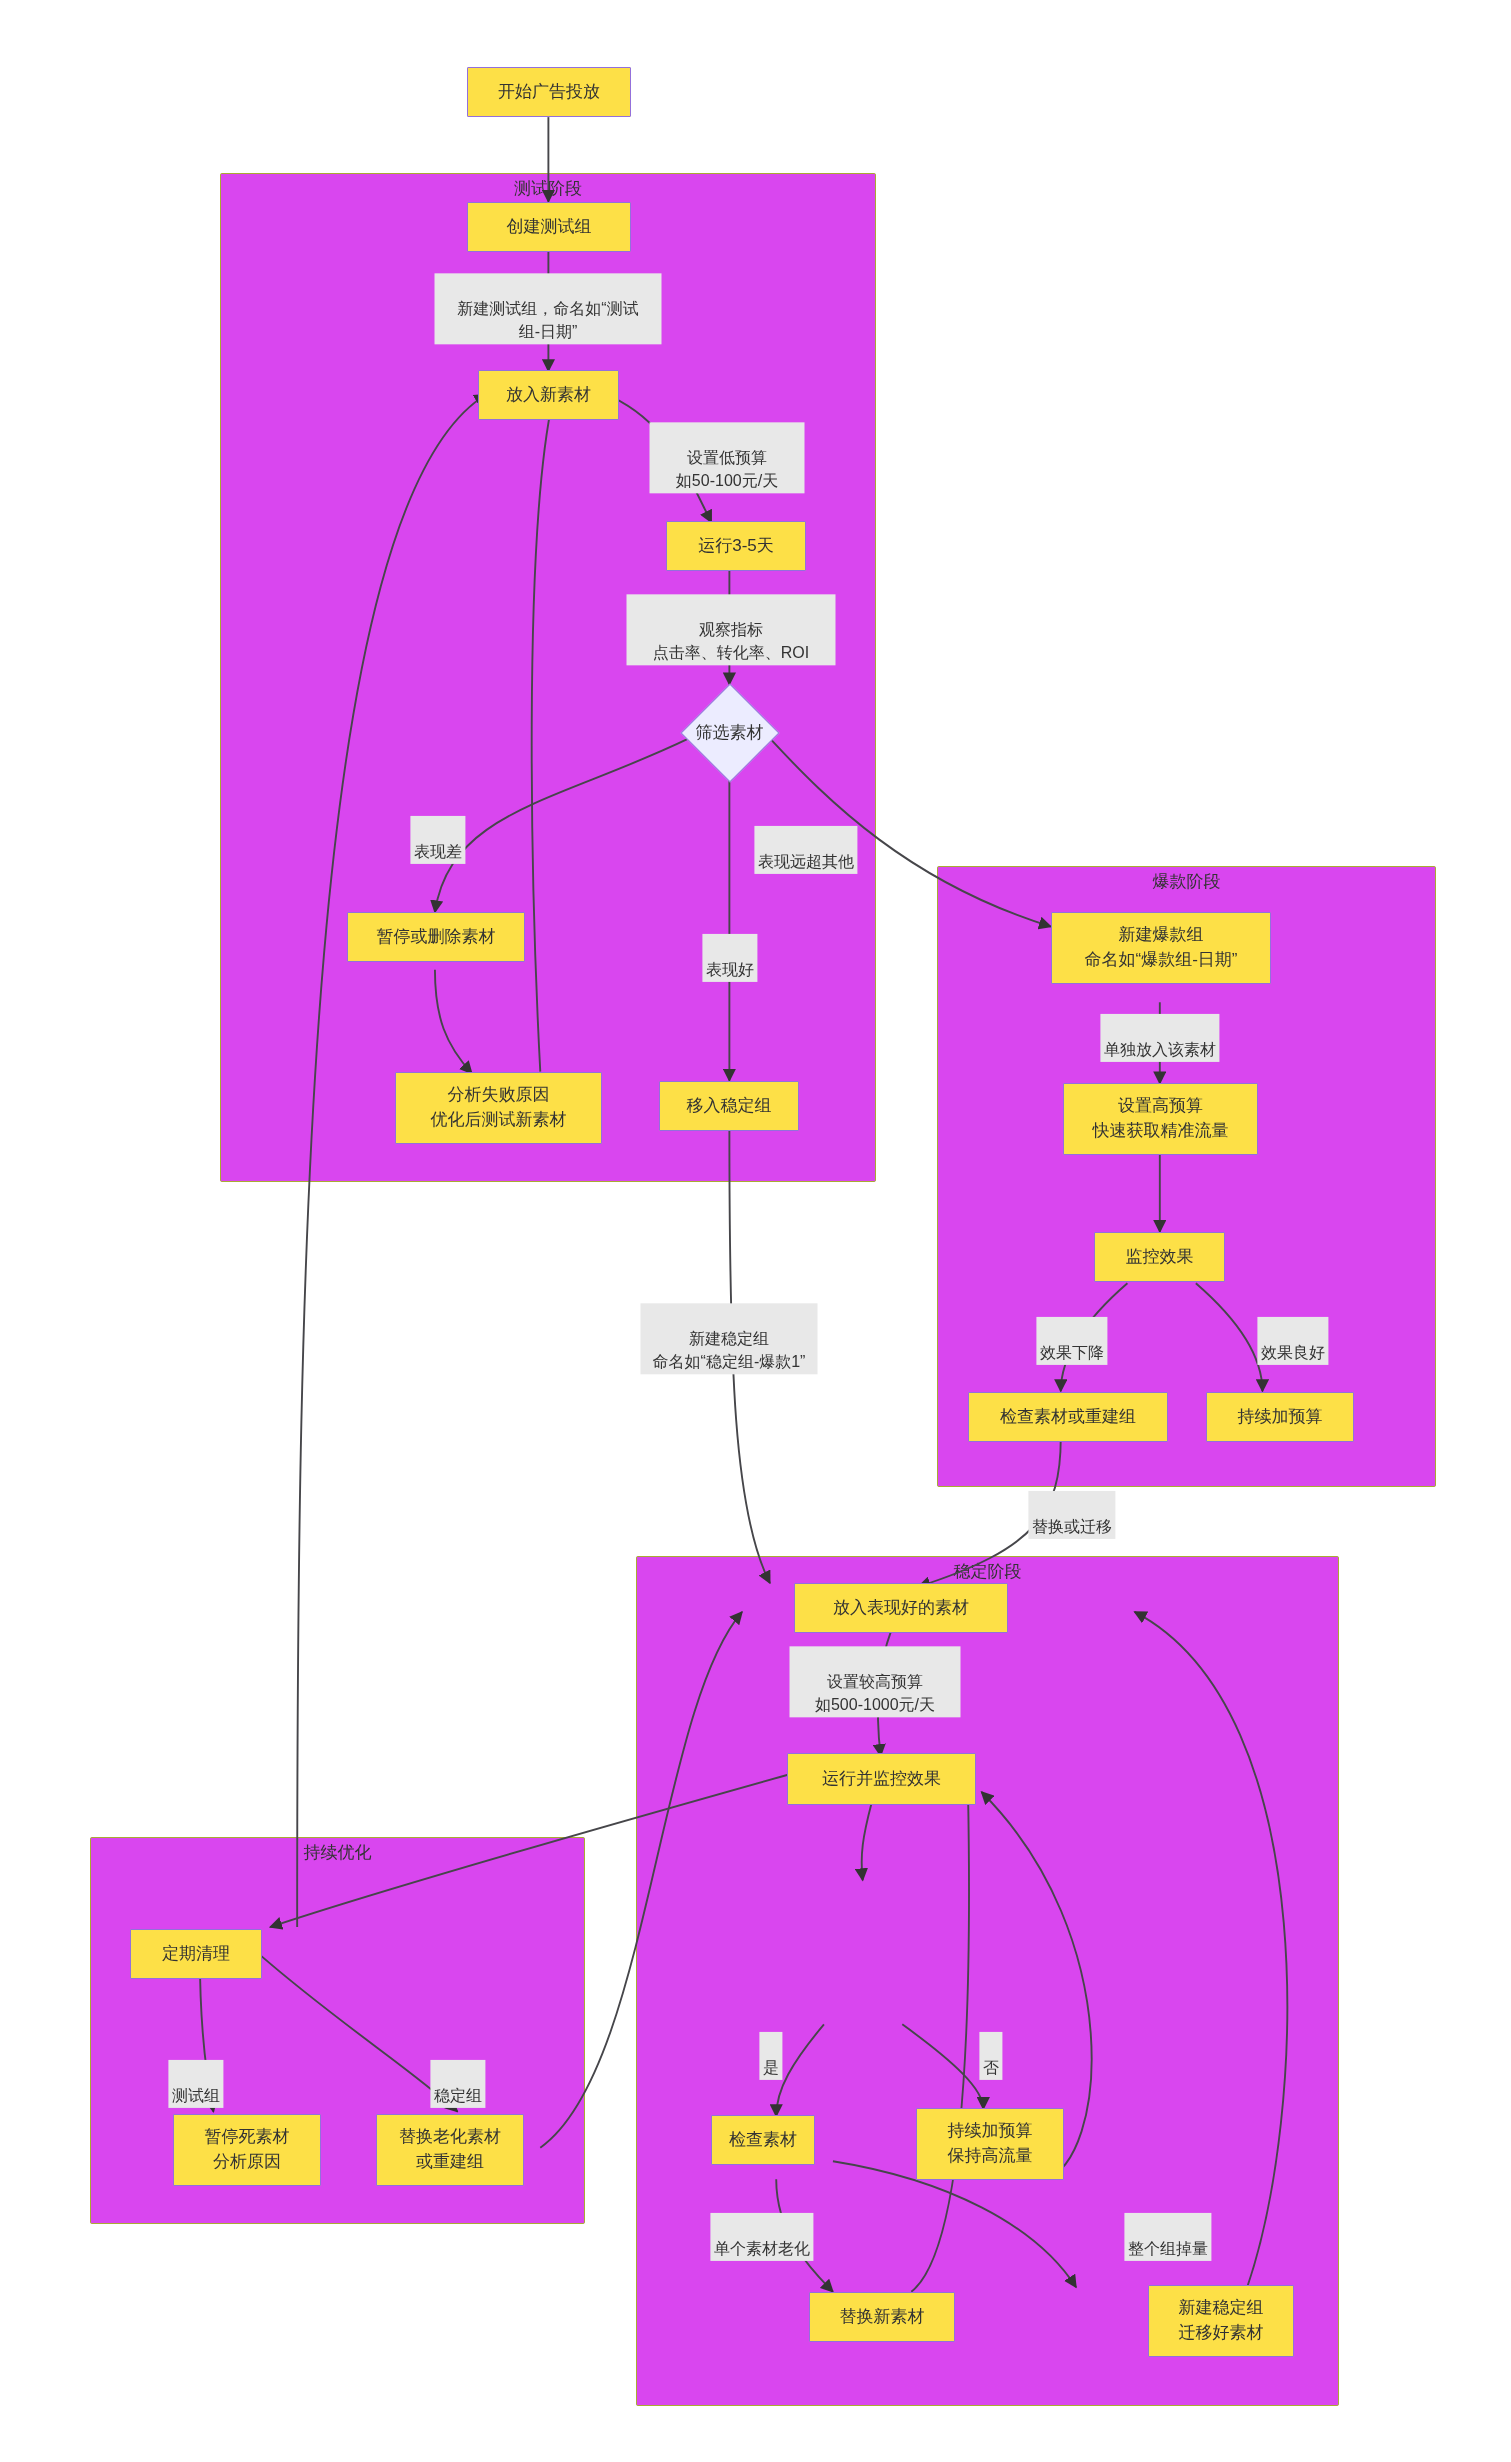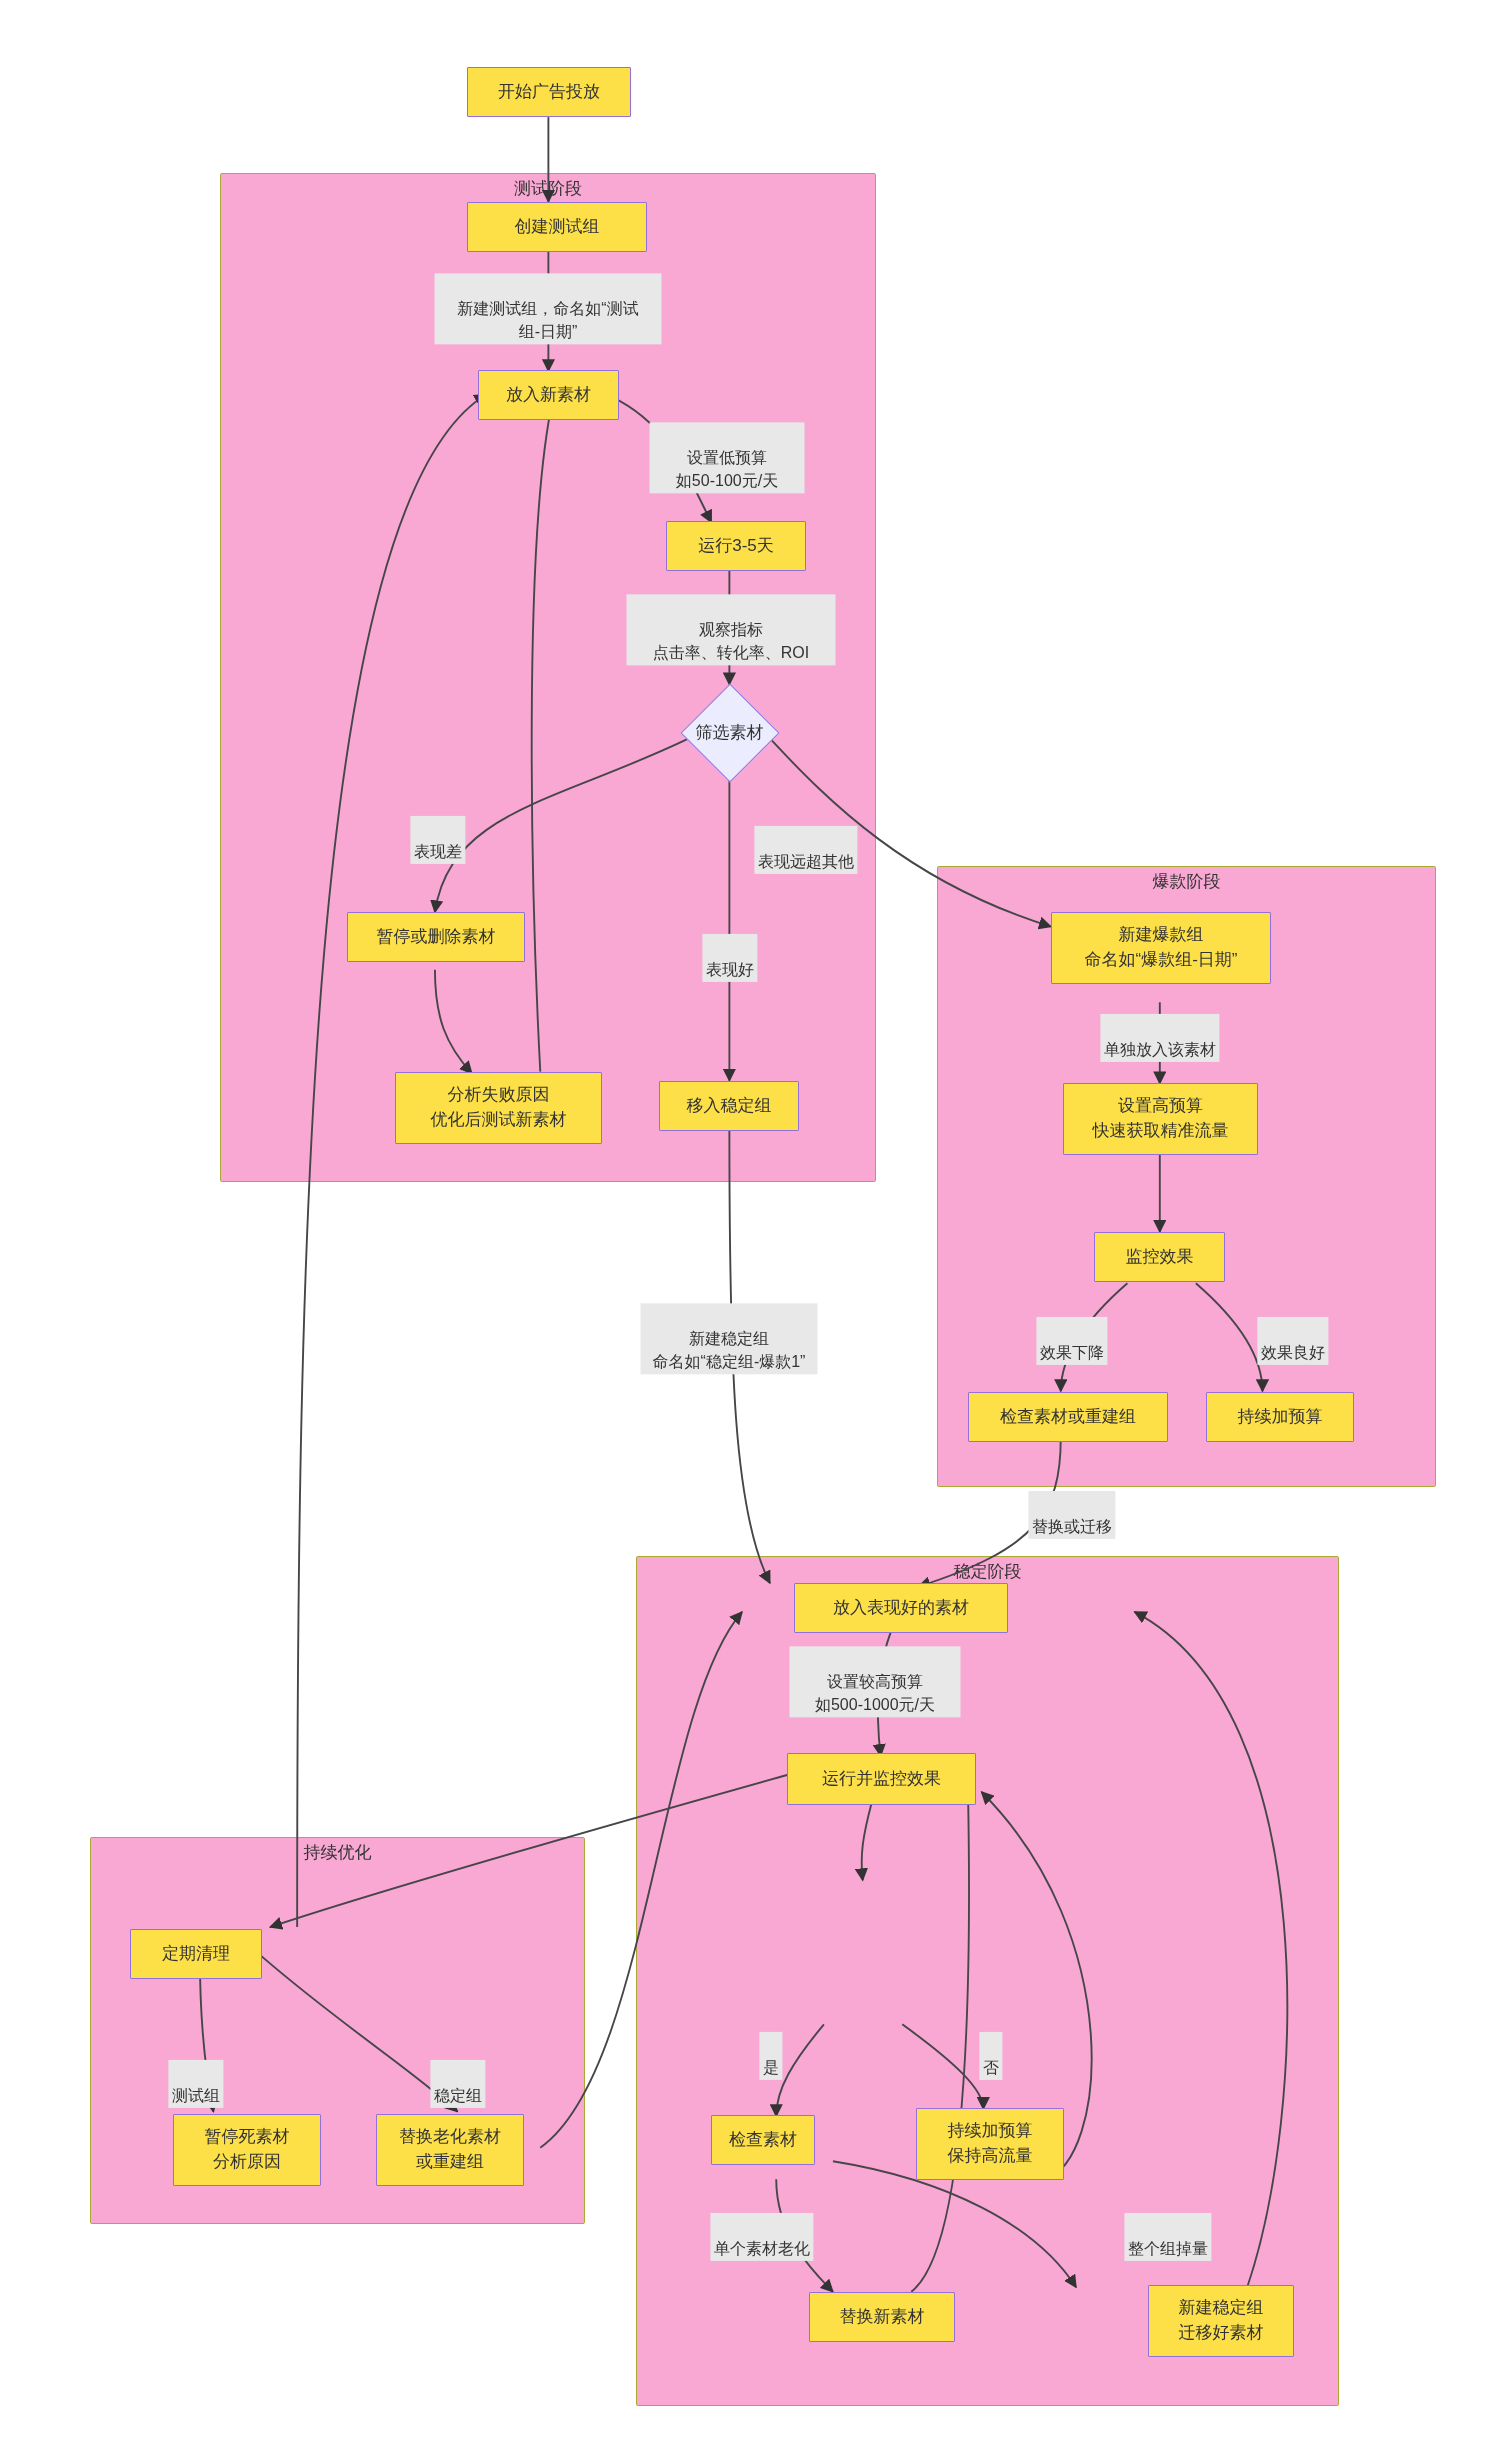--- a/index.html
+++ b/index.html
@@ -22,21 +22,21 @@
   svg#edges {
     position: absolute;
     left: 0;
     top: 0;
     width: 1511px;
     height: 2462px;
     pointer-events: none;
   }
   .subgraph {
     position: absolute;
-    background: #f9a8d4;
+    background: #d946ef;
     border: 1.4px solid #aaaa33;
     border-radius: 1.8px;
     box-sizing: border-box;
   }
   .subgraph-title {
     position: absolute;
     top: 5.4px;
     left: 0;
     right: 0;
     text-align: center;
@@ -187,21 +187,21 @@
       <path d="M 290,2172 C 380,2250 460,2300 508,2345"></path>
 
       <path d="M 600,2385 C 720,2300 730,1900 824,1790"></path>
     </g>
   </svg>
 
   <div class="node" style="left:467px; top:67px; width:164px; height:50px;">
     <span class="lines">开始广告投放</span>
   </div>
 
-  <div class="node" style="left:467px; top:202px; width:180px; height:50px;">
+  <div class="node" style="left:467px; top:202px; width:164px; height:50px;">
     <span class="lines">创建测试组</span>
   </div>
 
   <div class="node" style="left:478px; top:370px; width:141px; height:50px;">
     <span class="lines">放入新素材</span>
   </div>
 
   <div class="node" style="left:666px; top:521px; width:140px; height:50px;">
     <span class="lines">运行3-5天</span>
   </div>

